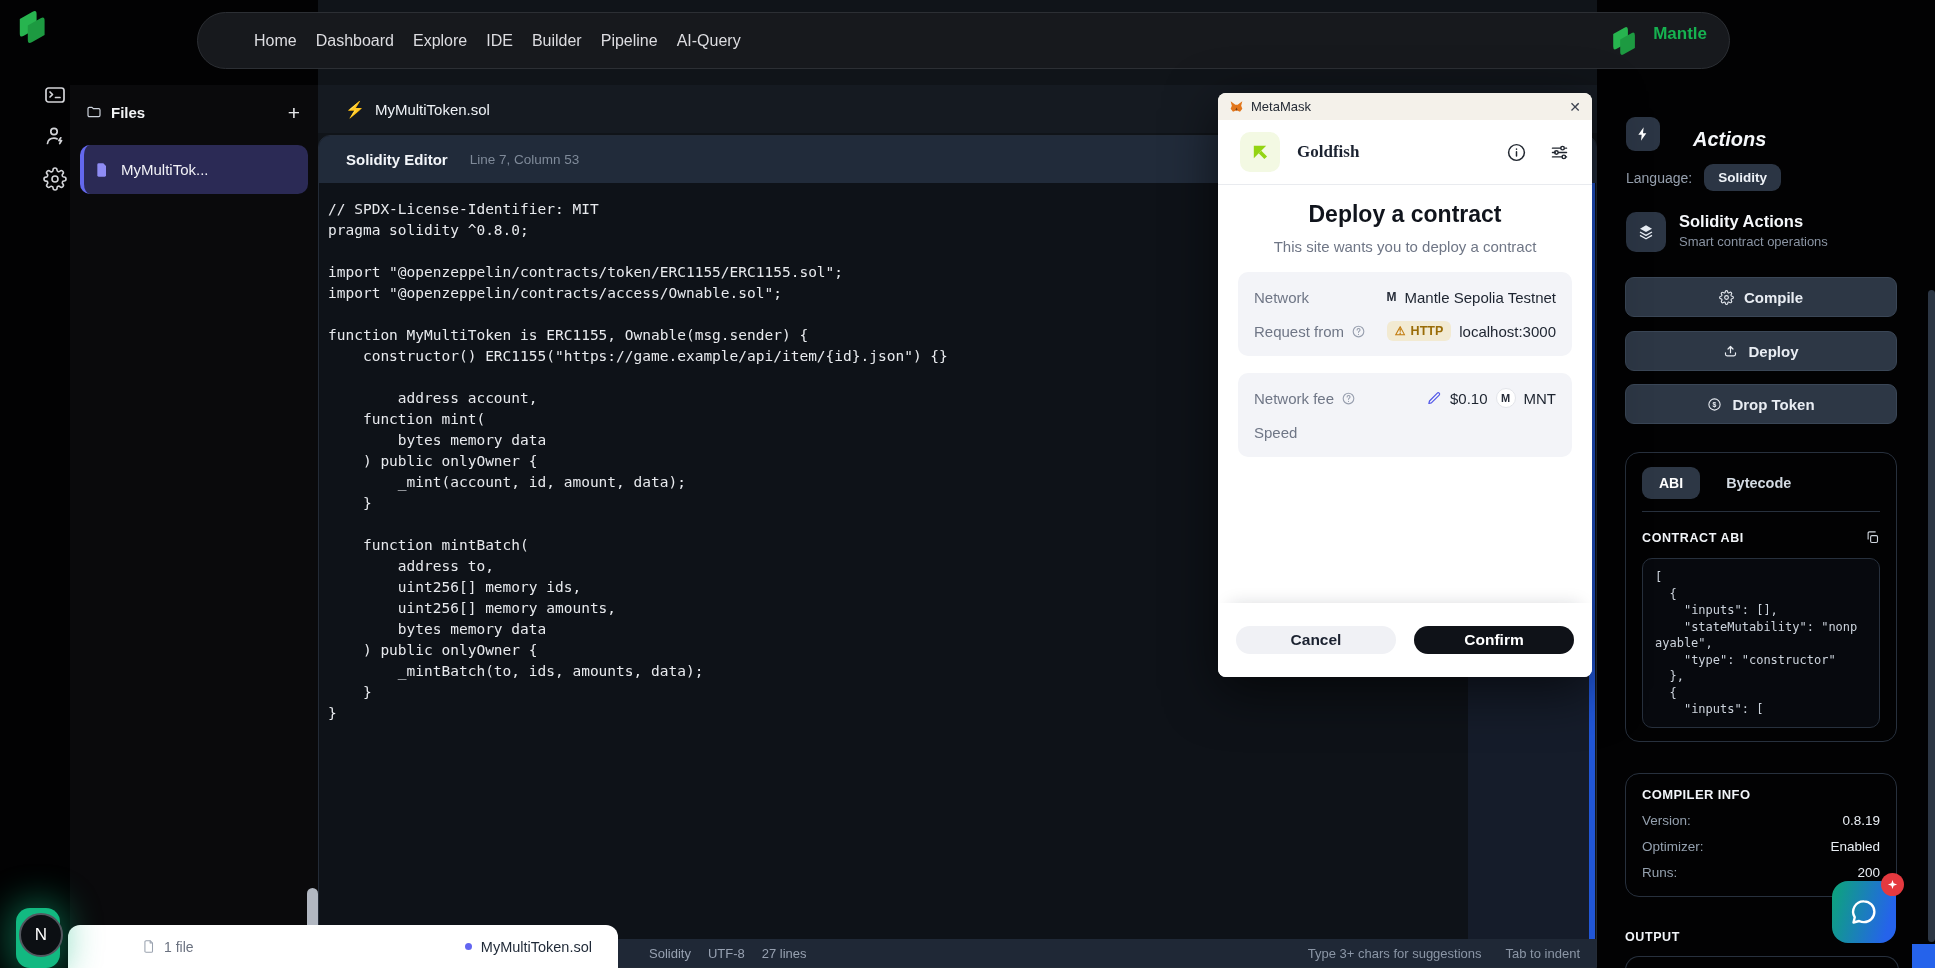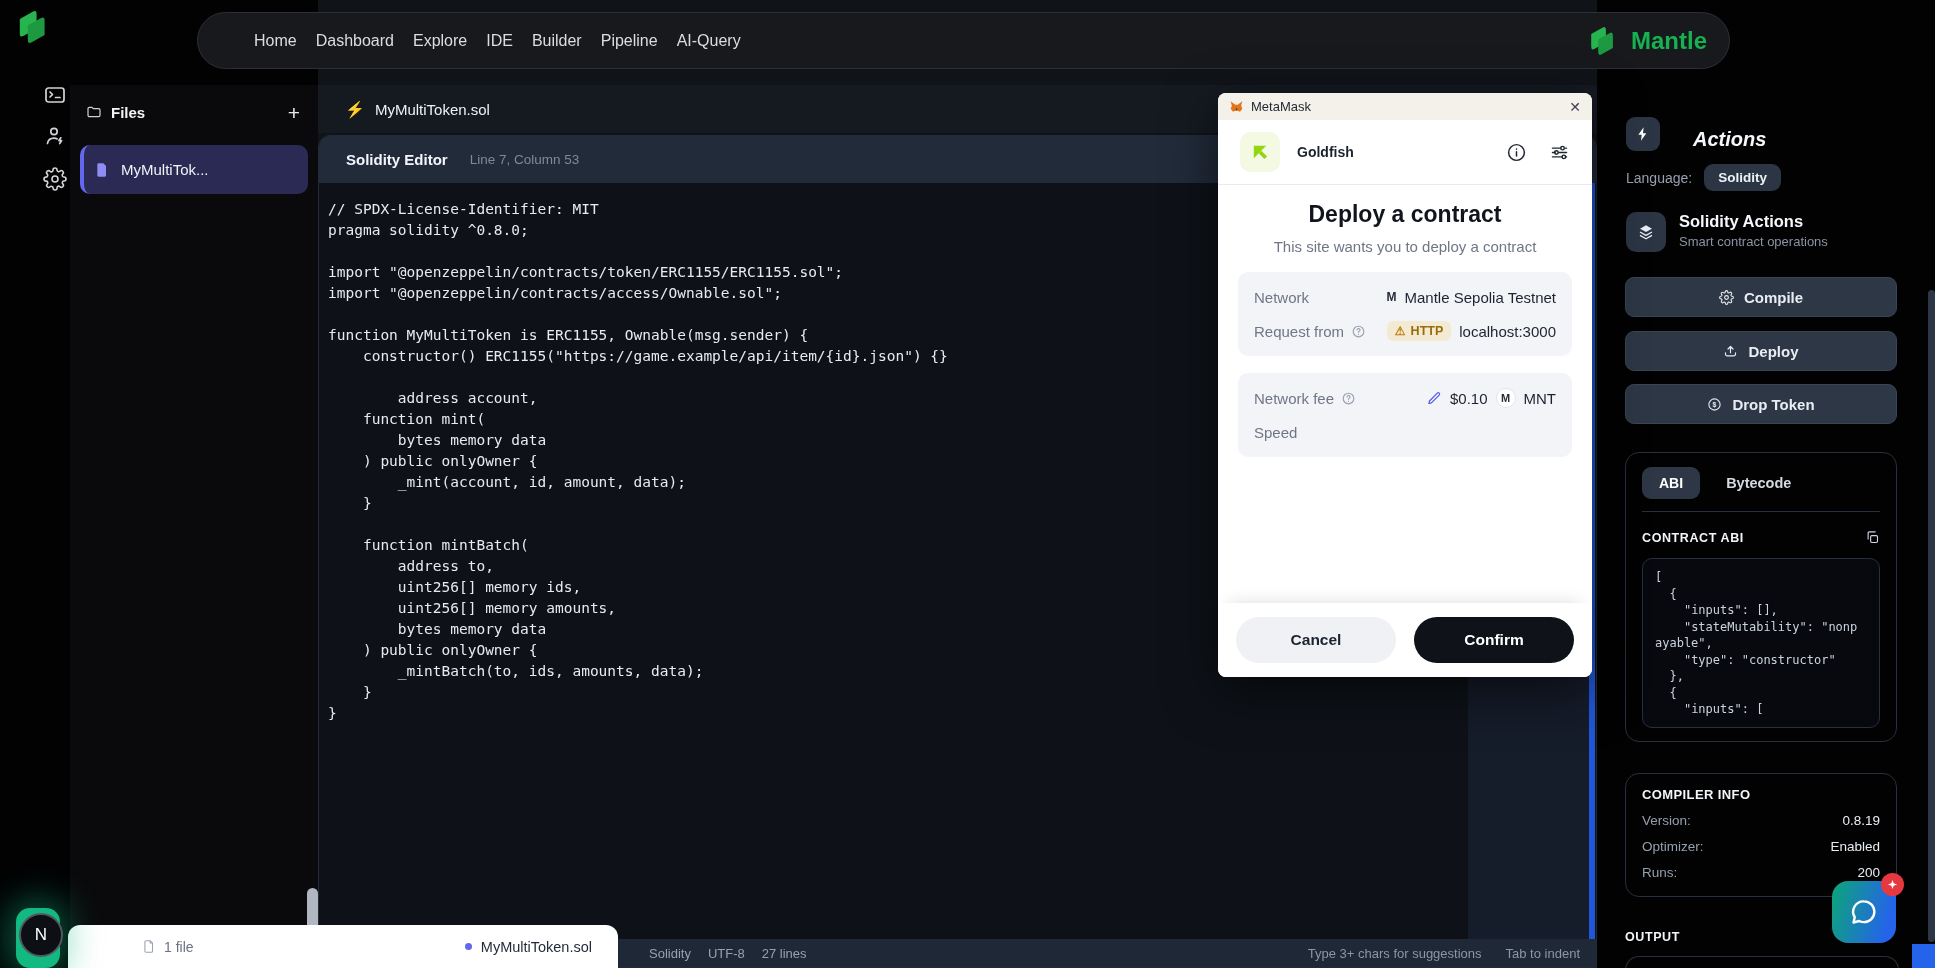--- a/index.html
+++ b/index.html
@@ -9,21 +9,21 @@
 
   
   .editor-col{position:absolute;left:318px;top:0;width:1279px;height:968px;background:#101419;z-index:1;}
 
   
   .top-nav{position:absolute;left:197px;top:12px;width:1533px;height:57px;border-radius:999px;
            background:#17191d;border:1px solid #2c2f34;display:flex;align-items:center;
            padding:0 22px 0 56px;box-sizing:border-box;z-index:30;}
   .nav-items{display:flex;gap:19px;}
   .nav-item{color:#dddde1;font-size:16px;font-weight:500;cursor:pointer;}
-  .brand{margin-left:auto;display:flex;align-items:center;gap:16px;color:#16b150;font-weight:700;font-size:24px;}
+  .brand{margin-left:auto;display:flex;gap:16px;color:#16b150;font-weight:700;font-size:17px;}
   .corner-logo{position:absolute;left:15px;top:7px;z-index:31;}
 
   
   .rail-icon{position:absolute;left:43px;width:24px;height:24px;color:#d3d4d8;z-index:4;}
   .rail-terminal{top:83px;} .rail-user{top:124px;} .rail-gear{top:167px;}
 
   
   .sidebar{position:absolute;left:70px;top:85px;width:248px;height:883px;background:#0a0a0c;z-index:5;}
   .sidebar-header{display:flex;align-items:center;height:54px;padding:0 18px 0 16px;gap:9px;}
   .sidebar-header .label{color:#f3f4f6;font-size:15px;font-weight:600;}
@@ -69,38 +69,38 @@
 
   
   .mm{position:absolute;left:1218px;top:93px;width:374px;height:584px;z-index:40;border-radius:8px;
       box-shadow:0 14px 52px rgba(0,0,0,.6);background:#fff;}
   .mm-titlebar{height:27px;background:#f4f1ea;border-radius:8px 8px 0 0;display:flex;align-items:center;
                padding:0 11px;gap:7px;}
   .mm-title{font-size:13px;color:#242a35;}
   .mm-close{margin-left:auto;color:#3c4250;font-size:14px;cursor:pointer;}
   .mm-header{height:64px;display:flex;align-items:center;padding:0 22px;gap:17px;border-bottom:1px solid #e9ebef;}
   .gf-logo{width:40px;height:40px;border-radius:10px;background:#f3f9e3;display:flex;align-items:center;justify-content:center;}
-  .gf-name{font-size:14px;font-weight:600;color:#1b2230;}
+  .gf-name{font-size:17px;font-weight:600;color:#1b2230;font-family:Liberation Serif, serif;}
   .mm-hicons{margin-left:auto;display:flex;align-items:center;gap:22px;color:#20262f;}
   .mm-heading{margin-top:16px;text-align:center;font-size:23px;font-weight:700;color:#10141c;}
   .mm-sub{margin-top:10px;text-align:center;font-size:15px;color:#6f7686;}
   .mm-card{margin:17px 20px 0;background:#f3f4f8;border-radius:10px;padding:8px 16px;}
   .mm-row{height:34px;display:flex;align-items:center;font-size:15px;color:#6f7686;gap:7px;}
   .mm-right{margin-left:auto;display:flex;align-items:center;gap:8px;color:#1d2430;font-size:15px;}
   .mark-m{font-size:12px;font-weight:600;color:#272d3a;}
   .http-badge{display:flex;align-items:center;gap:5px;background:#f2ead2;border-radius:6px;padding:3px 8px;
               color:#9a6c07;font-size:12.5px;font-weight:600;}
   .warn-glyph{color:#c27b0e;font-size:12px;}
   .help-ic{color:#9aa1b0;}
   .m-circle{width:20px;height:20px;border-radius:50%;background:#fff;border:1px solid #e3e5ea;display:flex;
             align-items:center;justify-content:center;font-size:11px;font-weight:600;color:#272d3a;box-sizing:border-box;}
   .mm-footer{position:absolute;left:0;bottom:0;width:100%;height:74px;display:flex;align-items:center;
              justify-content:center;gap:18px;border-radius:0 0 8px 8px;background:#fff;
              box-shadow:0 -10px 18px -12px rgba(16,24,40,.18);}
-  .mm-btn{width:160px;height:46px;border-radius:23px;display:flex;align-items:center;justify-content:center;
+  .mm-btn{width:160px;height:28px;border-radius:23px;display:flex;align-items:center;justify-content:center;
           font-size:15.5px;font-weight:600;cursor:pointer;}
   .mm-cancel{background:#f0f1f5;color:#1b2230;}
   .mm-confirm{background:#0f1218;color:#fff;}
 
   
   .p-head{position:absolute;left:1626px;top:117px;display:flex;align-items:flex-end;gap:33px;z-index:20;font-style:italic;}
   .p-tile{width:34px;height:34px;border-radius:9px;background:#2b3544;display:flex;align-items:center;justify-content:center;color:#fff;}
   .p-title{color:#f5f7fa;font-size:20px;font-weight:700;}
   .p-lang{position:absolute;left:1626px;top:164px;display:flex;align-items:center;gap:12px;z-index:20;}
   .p-lang .lbl{color:#97a1af;font-size:14px;}

